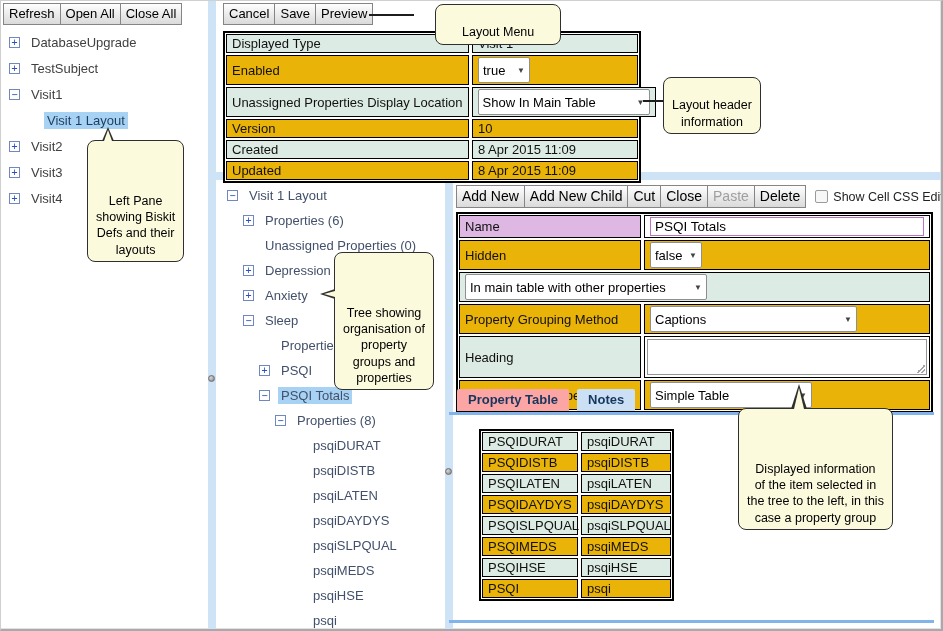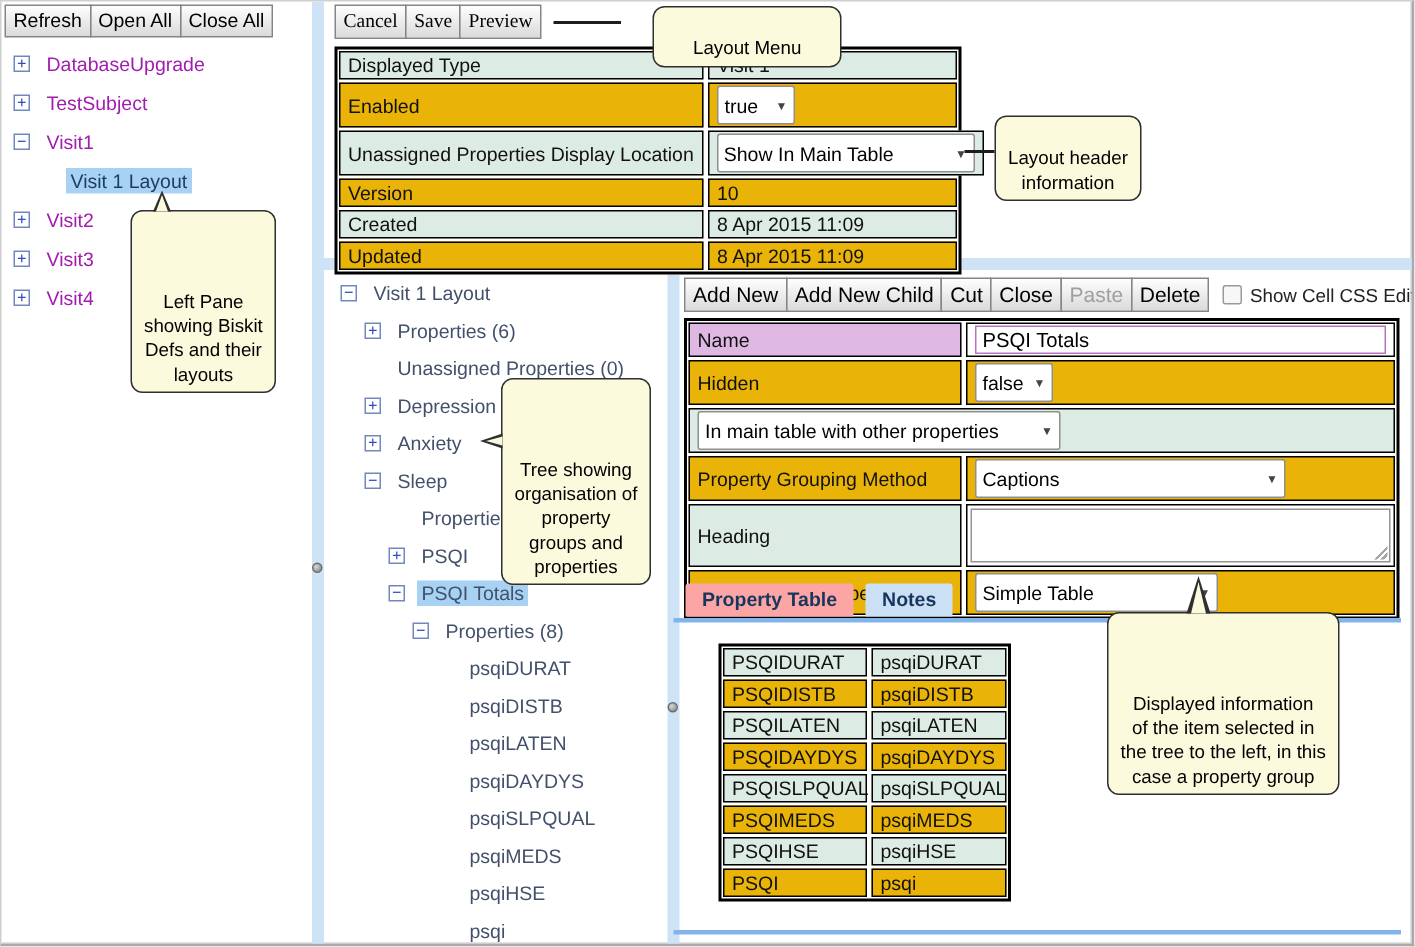--- a/index.html
+++ b/index.html
@@ -18,21 +18,21 @@
               display:inline-block; margin-left:10px; flex:none; }
   .cb-label { font-size:12.5px; color:#222; margin-left:5px; }
 
   
   .tree { position:absolute; }
   .trow { display:flex; align-items:center; }
   .exp { width:11px; height:11px; flex:none; border:1px solid #7187c0; background:#fff; color:#2d4fc0;
          font-size:10px; line-height:9px; text-align:center; margin-right:8px;
          font-family:"DejaVu Sans Mono",monospace; }
   .exp.none { visibility:hidden; }
-  .tlabel { font-size:13px; color:#a21caf; padding:1px 3px; white-space:nowrap; }
+  .tlabel { font-size:13px; color:#404040; padding:1px 3px; white-space:nowrap; }
   #layout-tree .tlabel { color:#42506b; }
   .tlabel.sel { background:#a8d2f3; color:#1d3d5e; }
 
   
   .dtable { position:absolute; border:2px solid #000; background:#fff; padding:1px; }
   .drow { display:flex; gap:3px; margin-bottom:2px; }
   .drow:last-child { margin-bottom:0; }
   .dcell { border:1px solid #000; font-size:13px; color:#111; padding:1px 5px; display:flex;
            align-items:center; white-space:nowrap; min-height:18px; }
   .teal  { background:#dcebe3; }
@@ -110,21 +110,21 @@
       <div class="trow" style="height: 26px; padding-left: 6px;">
         <span class="exp">+</span>
         <span class="tlabel">Visit3</span>
       </div>
       <div class="trow" style="height: 26px; padding-left: 6px;">
         <span class="exp">+</span>
         <span class="tlabel">Visit4</span>
       </div>
     </div>
 
-  <div class="toolbar" id="layout-toolbar" style="left:222px; top:2px;font-family:Liberation Serif, serif;">
+  <div class="toolbar" id="layout-toolbar" style="left:222px; top:2px;">
       <div class="btn">Cancel</div>
       <div class="btn">Save</div>
       <div class="btn">Preview</div>
     </div>
   <div class="dtable" id="header-table" style="left:222px; top:30px; width:418px;">
       <div class="drow">
         <div class="dcell teal" style="width: 243px;">Displayed Type</div>
         <div class="dcell teal" style="flex: 1 1 0%;">Visit 1</div>
       </div>
       <div class="drow">

